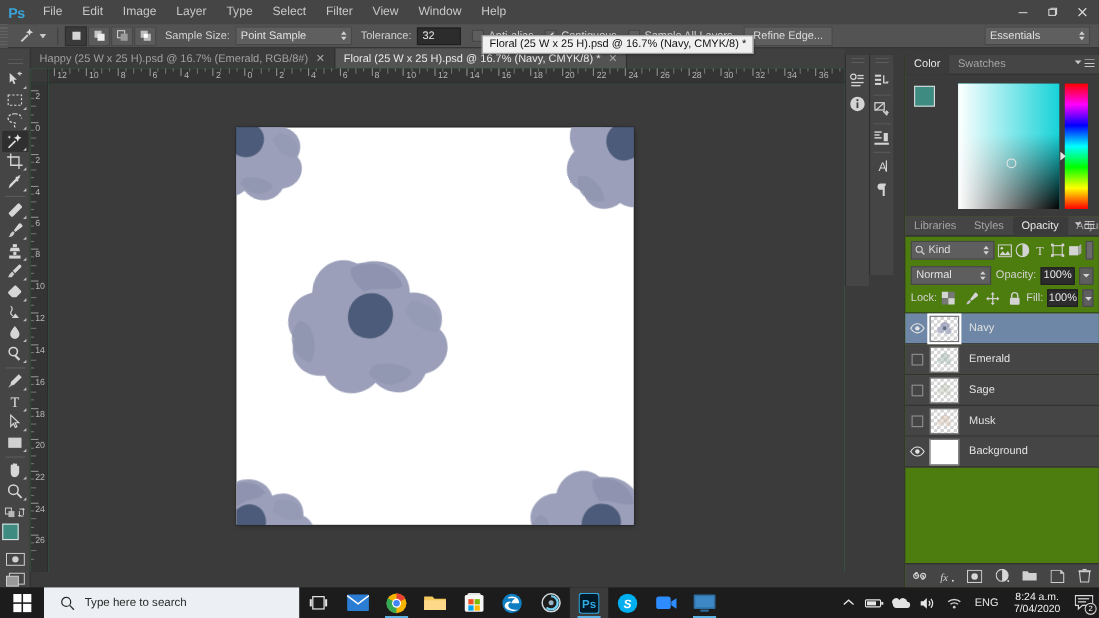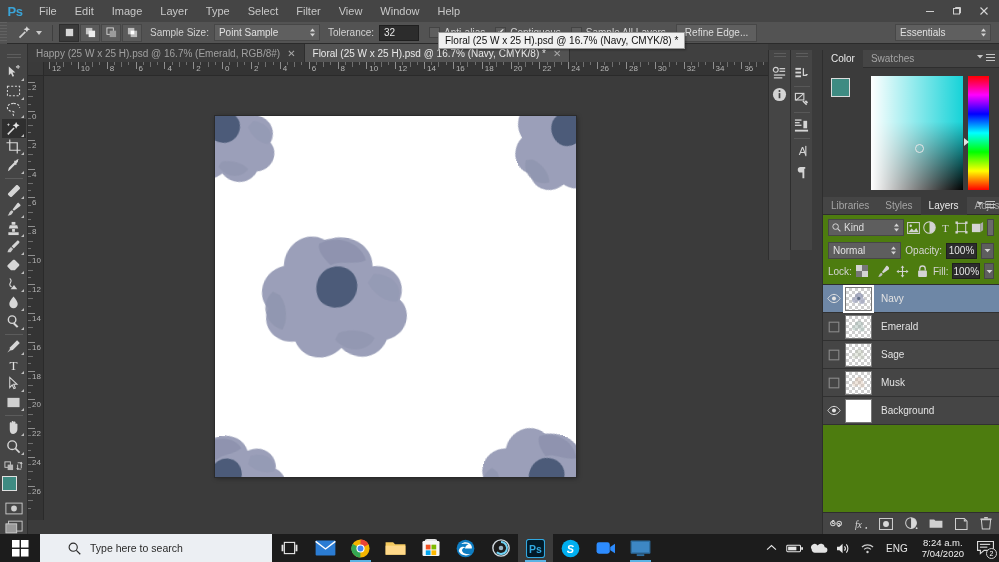--- a/index.html
+++ b/index.html
@@ -180,21 +180,21 @@
   .layer-name { font-size:10px; color:#e2e2e2; margin-left:9px; }
   .lp-bottom { position:absolute; left:0; right:0; bottom:0; height:22px; background:#454545;
     border-top:1px solid #2e2e2e; display:flex; align-items:center; justify-content:center; gap:11px; }
   .lpb-ic { width:14px; height:14px; display:flex; align-items:center; justify-content:center; }
 
   
   .taskbar { position:absolute; left:0; bottom:0; width:999px; height:28px; background:#1c1c1c;
     display:flex; align-items:center; }
   .startbtn { width:40px; height:28px; display:flex; align-items:center; justify-content:center; }
   .searchbox { width:232px; height:28px; background:#eceff3; display:flex; align-items:center;
-    gap:9px; padding:0 28px; }
+    gap:9px; padding:0 15px; }
   .searchbox span { font-size:10.5px; color:#2b2b2b; }
   .taskview { width:34px; height:28px; display:flex; align-items:center; justify-content:center; }
   .tapps { display:flex; align-items:center; gap:0; margin-left:2px; }
   .tapp { width:35px; height:28px; display:flex; align-items:center; justify-content:center;
     position:relative; }
   .tapp.running::after { content:""; position:absolute; bottom:0; left:7px; width:21px; height:2px;
     background:#5bb3e4; }
   .tapp.active { background:#3b3b3b; }
   .tray { position:absolute; right:0; height:28px; display:flex; align-items:center; gap:0; }
   .tray-ic { width:24px; height:28px; display:flex; align-items:center; justify-content:center;
@@ -818,21 +818,21 @@
         <div class="cp-sat"></div>
         <div class="cp-ring"></div>
       </div>
       <div class="cp-hue"></div>
       <div class="cp-huemark"></div>
     </div>
 
     <div class="panel-tabs">
       <div class="ptab">Libraries</div>
       <div class="ptab">Styles</div>
-      <div class="ptab active">Layers</div>
+      <div class="ptab active">Opacity</div>
       <div class="ptab">Adjustments</div>
       <div class="pmenu">
         <svg width="7" height="8" viewBox="0 0 8 9">
             <path d="M0 1h7L3.5 5z" fill="#c6c6c6"></path>
           </svg>
         <span class="bars"></span>
       </div>
     </div>
 
     <div class="lp-filter">

